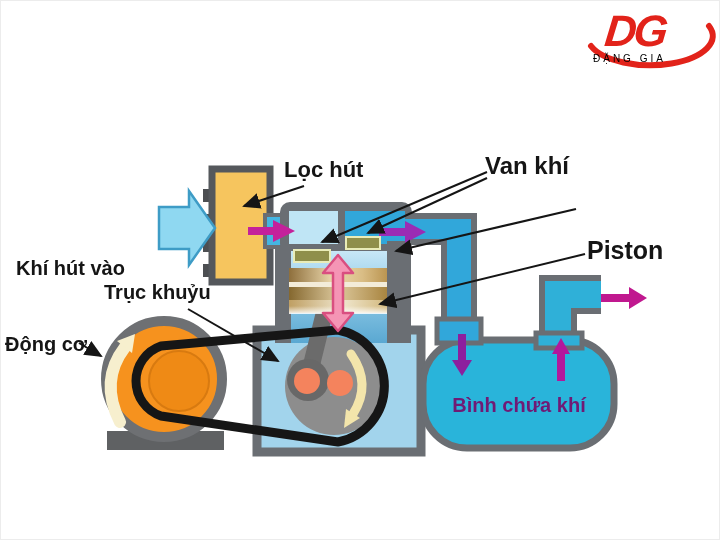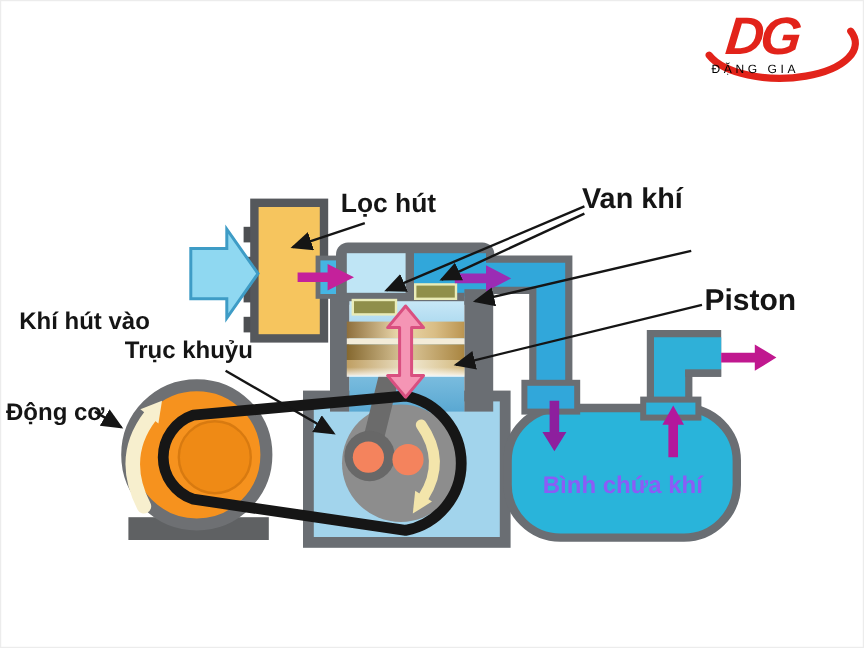--- a/index.html
+++ b/index.html
@@ -8,21 +8,21 @@
   svg{position:absolute;left:0;top:0;}
   .label{position:absolute;font-weight:bold;color:#151515;font-size:20px;line-height:1.1;white-space:nowrap;text-align:right;}
   .lbl-filter{left:283px;top:157px;font-size:22px;}
   .lbl-valves{left:484px;top:152px;font-size:24px;}
   .lbl-cylinder{left:576px;top:192px;font-size:21px;}
   .lbl-piston{left:586px;top:236px;font-size:25px;}
   .lbl-intake{left:15px;top:212px;margin-top:44px;}
   .lbl-crankshaft{left:103px;top:280px;}
   .lbl-motor{left:4px;top:314px;margin-top:18px;}
   .lbl-outlet{left:610px;top:302px;}
-  .lbl-tank{left:427px;top:393px;width:182px;text-align:center;color:#8b5cf6;font-size:20px;}
+  .lbl-tank{left:427px;top:393px;width:182px;text-align:center;color:#701a75;font-size:20px;}
   #logo{position:absolute;left:580px;top:5px;width:140px;height:80px;}
   #logo .monogram{position:absolute;left:24px;top:0px;font-size:44px;font-weight:bold;font-style:italic;
         letter-spacing:-3px;color:#e2231a;transform:skewX(-6deg);}
   #logo .brandname{position:absolute;left:12px;top:47px;font-size:10px;font-weight:normal;
         letter-spacing:3px;color:#000000;}
 </style>
 </head>
 <body>
 
 <div id="stage">

